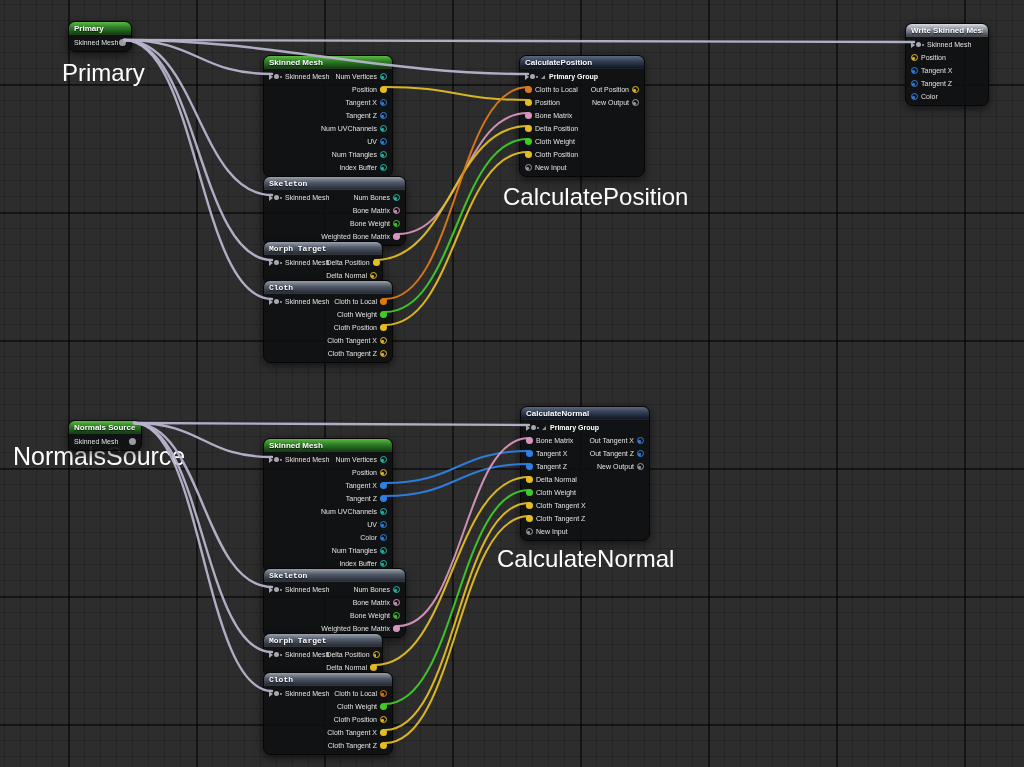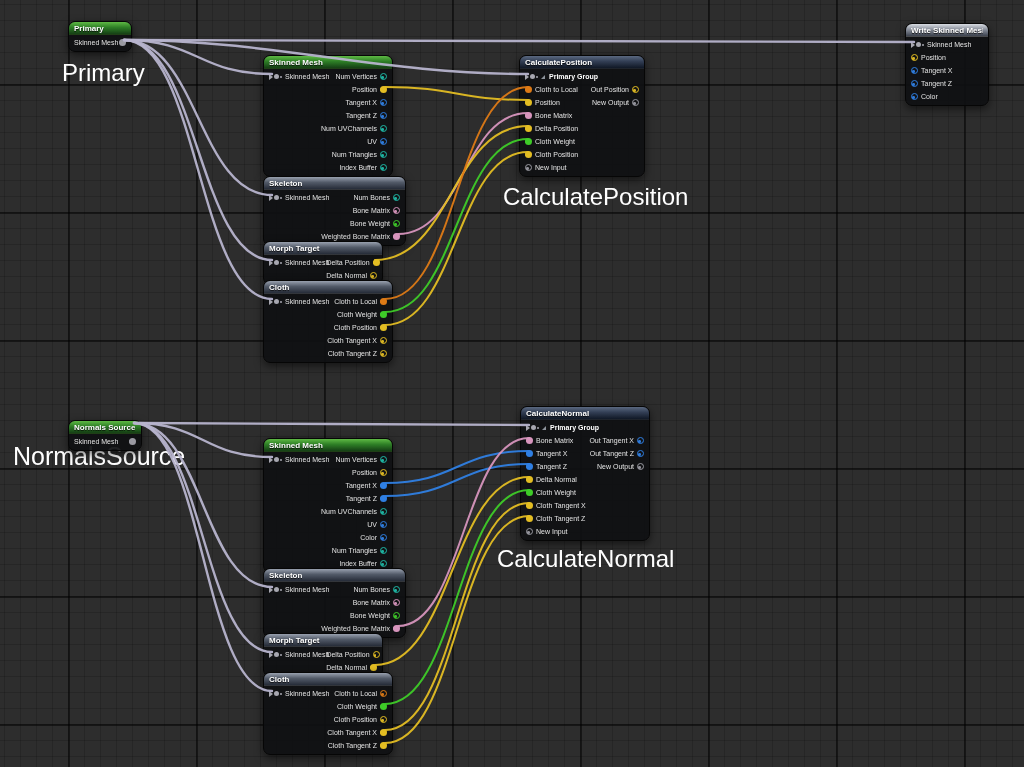--- a/index.html
+++ b/index.html
@@ -30,21 +30,21 @@
     position:absolute; z-index:2;
     background:rgba(15,16,18,.93);
     border:1px solid #060606; border-radius:7px;
     box-shadow:0 3px 8px rgba(0,0,0,.55);
   }
   .hdr {
     height:13px; display:flex; align-items:center; padding:0 5px;
     border-radius:6px 6px 0 0; border-bottom:1px solid rgba(0,0,0,.65);
   }
   .hdr-green  { background:linear-gradient(180deg,#5eb944 0%,#2e7f26 45%,#153f15 100%); }
-  .hdr-gray   { background:linear-gradient(180deg,#98a0ae 0%,#525a68 45%,#262c38 100%); }
+  .hdr-gray   { background:linear-gradient(180deg,#98a0ae 0%,#525a68 45%,#262c38 100%);font-family:Liberation Mono, monospace; }
   .hdr-navy   { background:linear-gradient(180deg,#5a6880 0%,#323e54 45%,#101826 100%); }
   .hdr-silver { background:linear-gradient(180deg,#d8dce2 0%,#8a909c 45%,#3c424e 100%); }
   .hdr-label {
     font-size:8px; font-weight:bold; color:#fff;
     text-shadow:0 1px 1px rgba(0,0,0,.85); white-space:nowrap; overflow:hidden;
   }
   .body { padding:1px 0 2px 0; }
   .row {
     height:13px; display:flex; justify-content:space-between; align-items:center;
     padding:0 5px; overflow:hidden;

